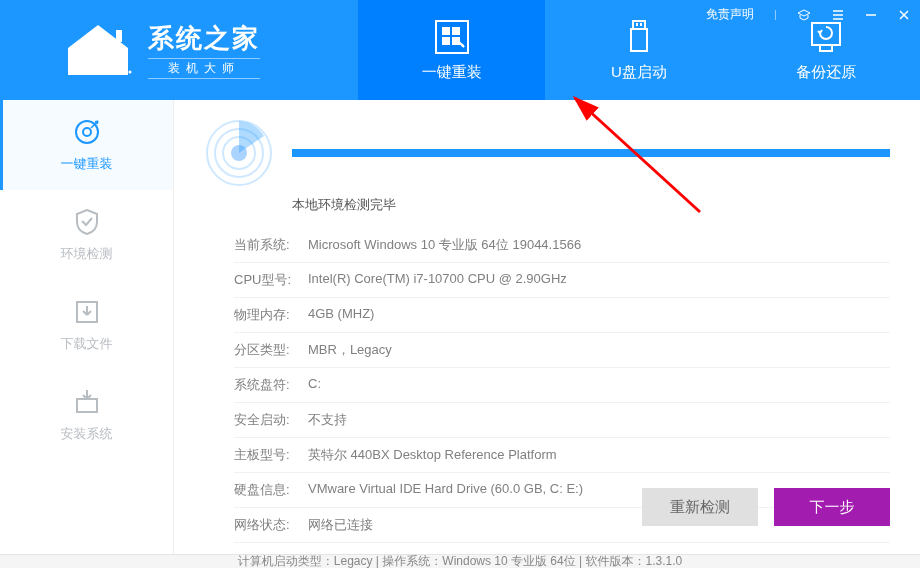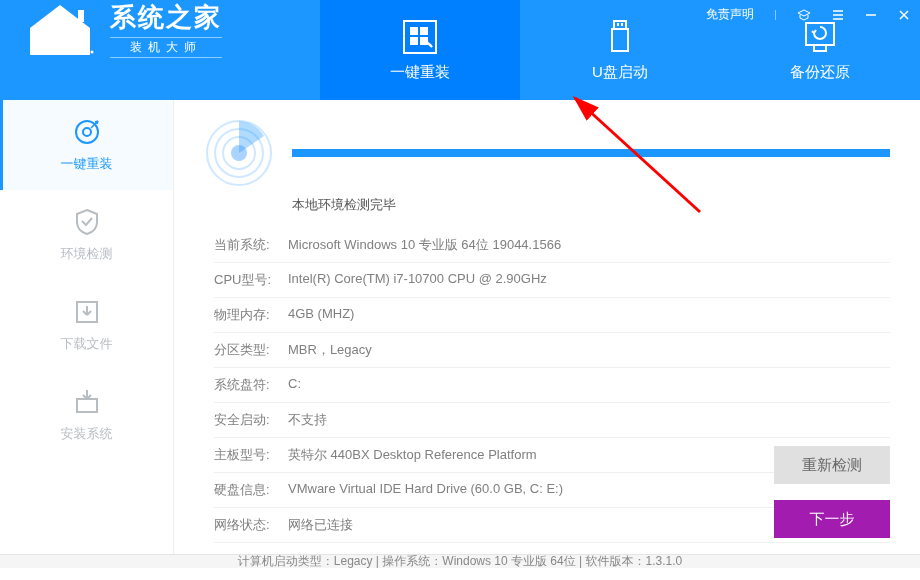--- a/index.html
+++ b/index.html
@@ -1,19 +1,19 @@
 <!DOCTYPE html>
 <html><head>
 <meta charset="utf-8">
 <style>
 * { margin: 0; padding: 0; box-sizing: border-box; font-family: "Microsoft YaHei", sans-serif; }
 body { width: 920px; height: 580px; background: #fff; overflow: hidden; position: relative; }
 
 .header { height: 100px; background: linear-gradient(to bottom, #1c97ff, #1c97ff); display: flex; position: relative; }
-.logo-area { width: 320px; display: flex; align-items: flex-start; padding-left: 20px; }
+.logo-area { width: 320px; display: flex; align-items: center; padding-left: 20px; margin-left: 38px; }
 .logo-icon { width: 80px; height: 60px; position: relative; }
 .logo-text { margin-left: 10px; color: #fff; }
 .logo-title { font-size: 26px; font-weight: bold; letter-spacing: 2px; }
 .logo-subtitle { font-size: 12px; letter-spacing: 6px; border-top: 1px solid rgba(255,255,255,0.5); border-bottom: 1px solid rgba(255,255,255,0.5); padding: 1px 0; margin-top: 2px; text-align: center; }
 
 .top-tabs { display: flex; flex: 1; }
 .top-tab { flex: 1; display: flex; flex-direction: column; align-items: center; justify-content: center; color: #fff; cursor: pointer; gap: 8px; }
 .top-tab.active { background: #0080ff; }
 .top-tab-icon { width: 36px; height: 36px; }
 .top-tab-label { font-size: 15px; }
@@ -30,26 +30,26 @@
 .sidebar-icon { width: 30px; height: 30px; }
 .sidebar-label { font-size: 13px; }
 
 .main { flex: 1; padding: 18px 30px 0 30px; position: relative; }
 .scan-row { display: flex; align-items: center; margin-bottom: 8px; }
 .scan-icon { width: 70px; height: 70px; }
 .progress-bar { flex: 1; margin-left: 18px; height: 8px; background: #e8e8e8; position: relative; }
 .progress-fill { position: absolute; left: 0; top: 0; bottom: 0; width: 100%; background: linear-gradient(to right, #1c97ff, #1c97ff); }
 .scan-status { margin-left: 88px; font-size: 13px; color: #555; margin-bottom: 14px; }
 
-.info-list { margin-left: 10px; }
+.info-list { margin-left: 30px; }
 .info-row { display: flex; padding: 8px 0; border-bottom: 1px solid #f0f0f0; font-size: 13px; }
 .info-label { width: 74px; color: #808080; }
 .info-value { color: #808080; }
 
-.buttons { position: absolute; right: 30px; bottom: 16px; display: flex; gap: 16px; flex-direction: column; }
+.buttons { position: absolute; right: 30px; bottom: 28px; display: flex; gap: 16px; }
 .btn { width: 116px; height: 38px; border: none; font-size: 15px; cursor: pointer; display: flex; align-items: center; justify-content: center; }
 .btn-gray { background: #e0e0e0; color: #666; }
 .btn-blue { background: #a21caf; color: #fff; }
 
 .statusbar { height: 14px; background: #f5f5f5; border-top: 1px solid #e5e5e5; display: flex; align-items: center; justify-content: center; font-size: 12px; color: #888; }
 
 .arrow { position: absolute; top: 92px; left: 540px; pointer-events: none; z-index: 100; }
 </style>
 </head>
 <body>

